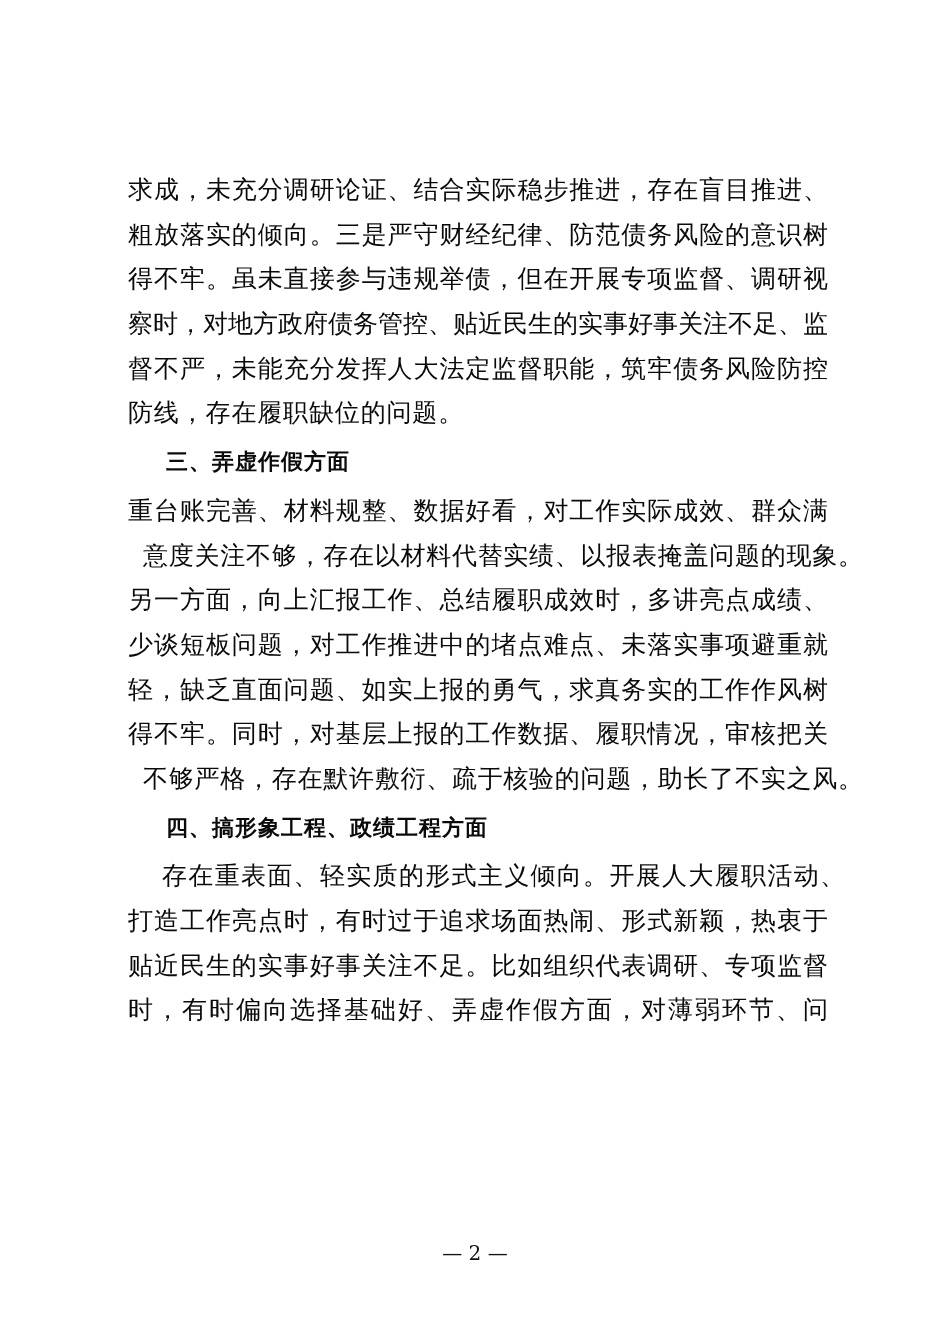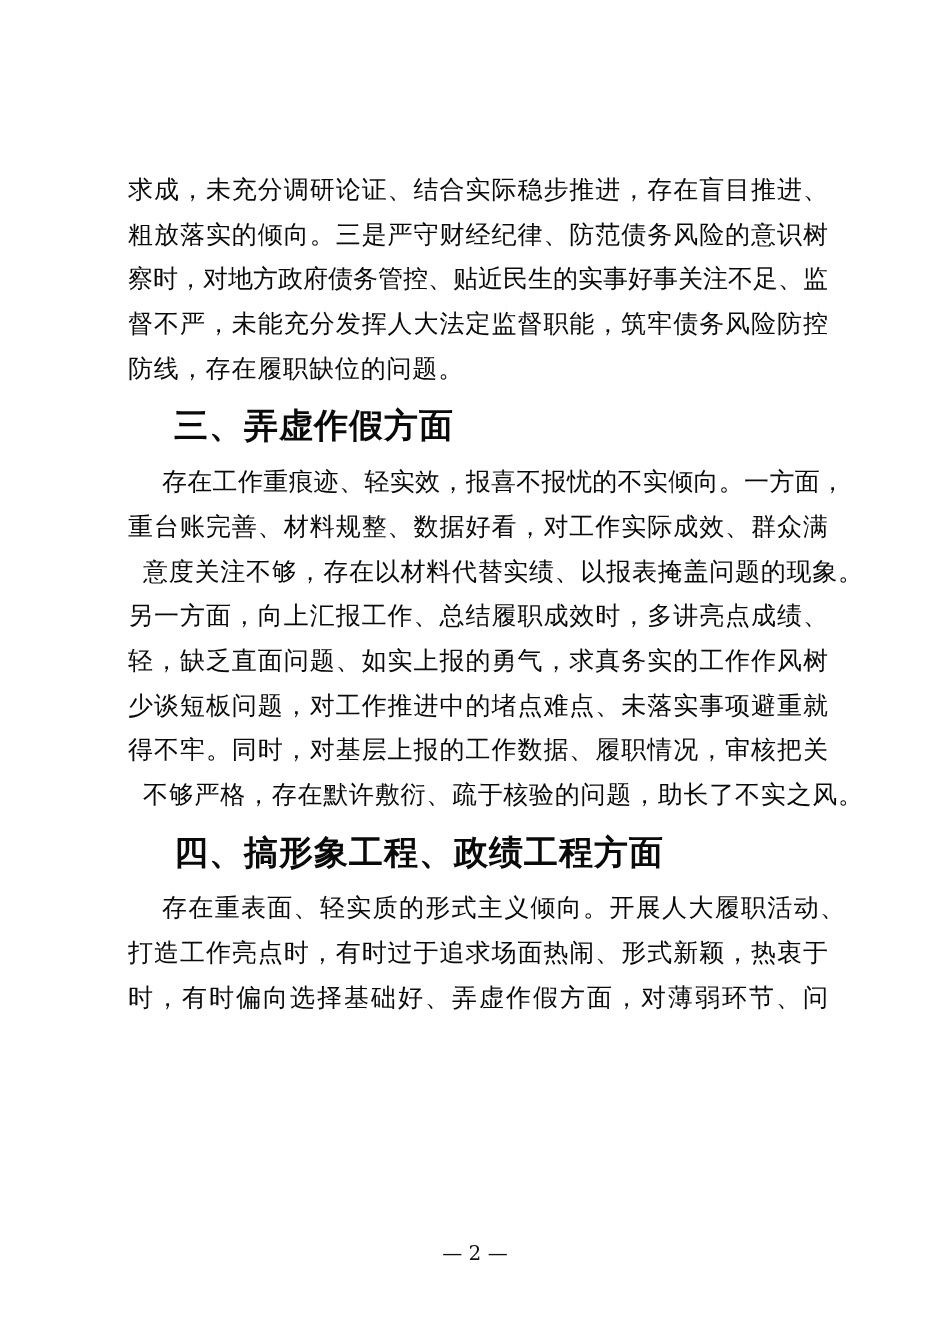--- a/index.html
+++ b/index.html
@@ -47,24 +47,24 @@
       text-align: center;
       text-align-last: left;
       letter-spacing: 0.85px;
     }
     .heading {
       display: block;
       height: 44.7px;
       line-height: 44.7px;
       font-family: "DejaVu Sans", "Liberation Sans", sans-serif;
       font-weight: bold;
-      font-size: 34px;
+      font-size: 22px;
       letter-spacing: 1px;
       padding-left: 34px;
-      margin: 12px;
+      margin: 4px;
     }
     .page-number {
       position: absolute;
       top: 1240px;
       left: 0;
       width: 950px;
       text-align: center;
       font-family: "DejaVu Serif", "Liberation Serif", serif;
       font-size: 20px;
       line-height: 26px;
@@ -73,42 +73,43 @@
   </style>
 </head>
 <body>
 
 <div class="page">
   <div class="text-block">
 
     <div class="paragraph">
       <span class="ln">求成，未充分调研论证、结合实际稳步推进，存在盲目推进、</span>
       <span class="ln">粗放落实的倾向。三是严守财经纪律、防范债务风险的意识树</span>
+      <span class="ln">得不牢。虽未直接参与违规举债，但在开展专项监督、调研视</span>
       <span class="ln">察时，对地方政府债务管控、贴近民生的实事好事关注不足、监</span>
       <span class="ln">督不严，未能充分发挥人大法定监督职能，筑牢债务风险防控</span>
       <span class="ln last">防线，存在履职缺位的问题。</span>
     </div>
 
     <h2 class="heading">三、弄虚作假方面</h2>
 
     <div class="paragraph">
-      <span class="ln indent">存在工作重痕迹、轻实效，报喜不报忧的不实倾向。一方面，</span>
       <span class="ln">重台账完善、材料规整、数据好看，对工作实际成效、群众满</span>
       <span class="ln hang">意度关注不够，存在以材料代替实绩、以报表掩盖问题的现象。</span>
       <span class="ln">另一方面，向上汇报工作、总结履职成效时，多讲亮点成绩、</span>
+      <span class="ln">少谈短板问题，对工作推进中的堵点难点、未落实事项避重就</span>
       <span class="ln">轻，缺乏直面问题、如实上报的勇气，求真务实的工作作风树</span>
-      <span class="ln">少谈短板问题，对工作推进中的堵点难点、未落实事项避重就</span>
       <span class="ln">得不牢。同时，对基层上报的工作数据、履职情况，审核把关</span>
       <span class="ln hang">不够严格，存在默许敷衍、疏于核验的问题，助长了不实之风。</span>
     </div>
 
     <h2 class="heading">四、搞形象工程、政绩工程方面</h2>
 
     <div class="paragraph">
       <span class="ln indent">存在重表面、轻实质的形式主义倾向。开展人大履职活动、</span>
       <span class="ln">打造工作亮点时，有时过于追求场面热闹、形式新颖，热衷于</span>
+      <span class="ln">贴近民生的实事好事关注不足。比如组织代表调研、专项监督</span>
       <span class="ln">时，有时偏向选择基础好、弄虚作假方面，对薄弱环节、问</span>
     </div>
 
   </div>
 
   <div class="page-number">— 2 —</div>
 </div>
 
 </body></html>

